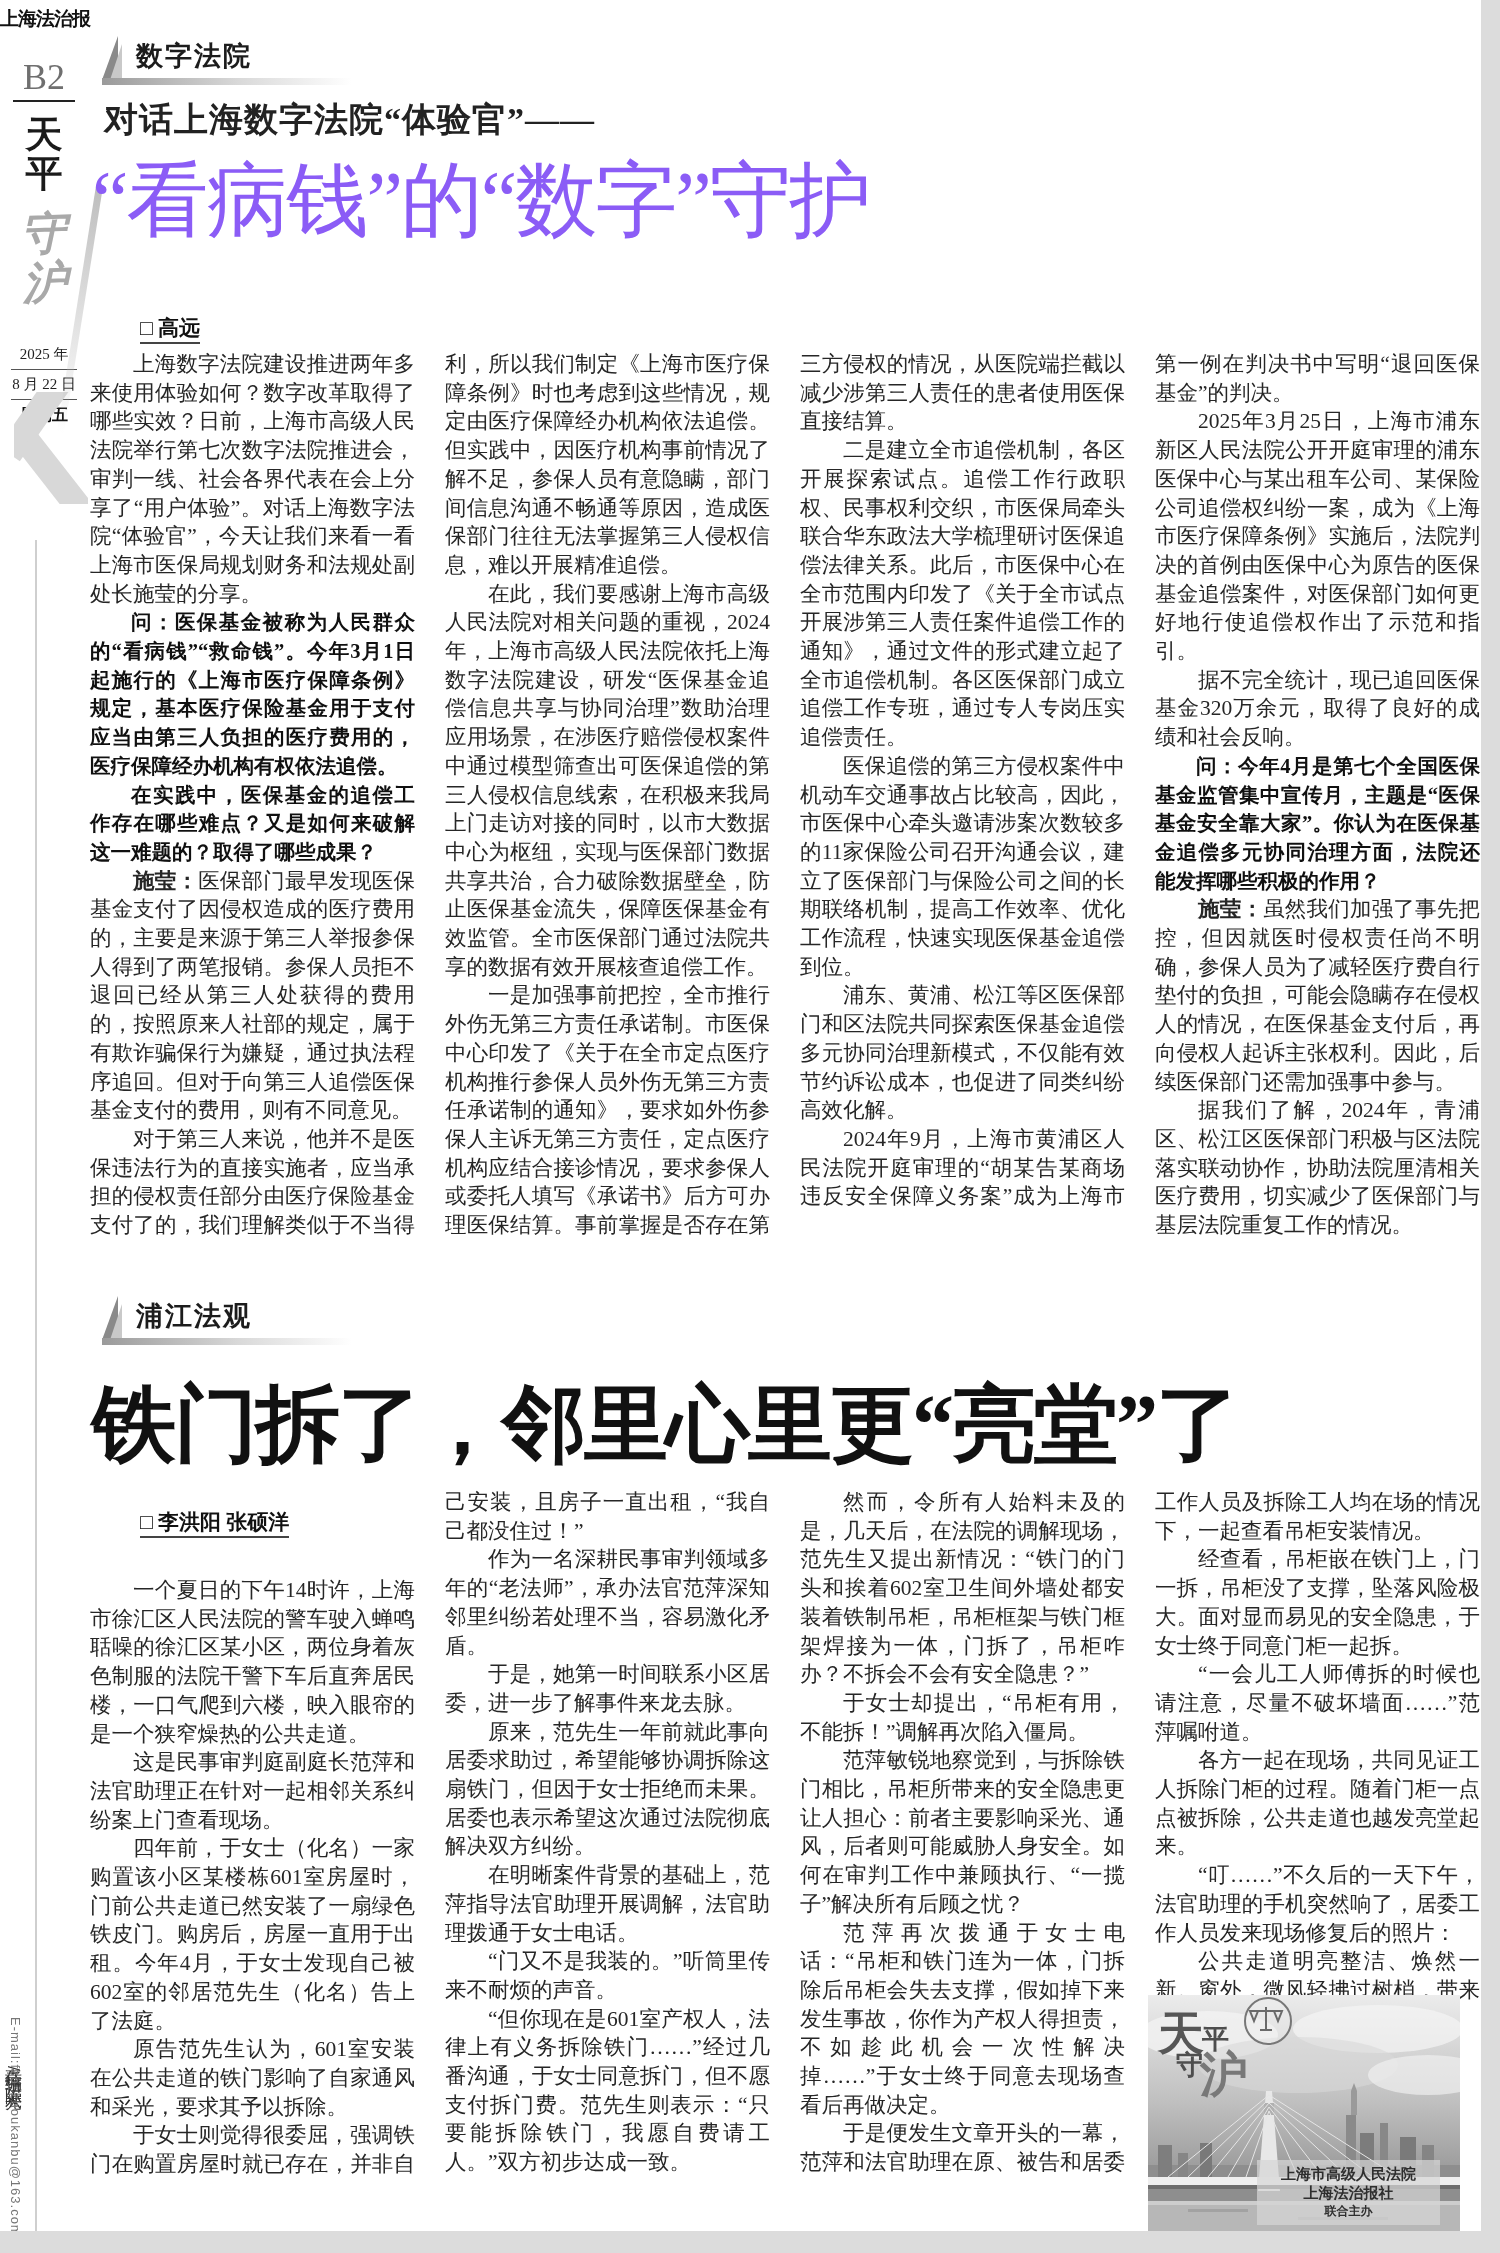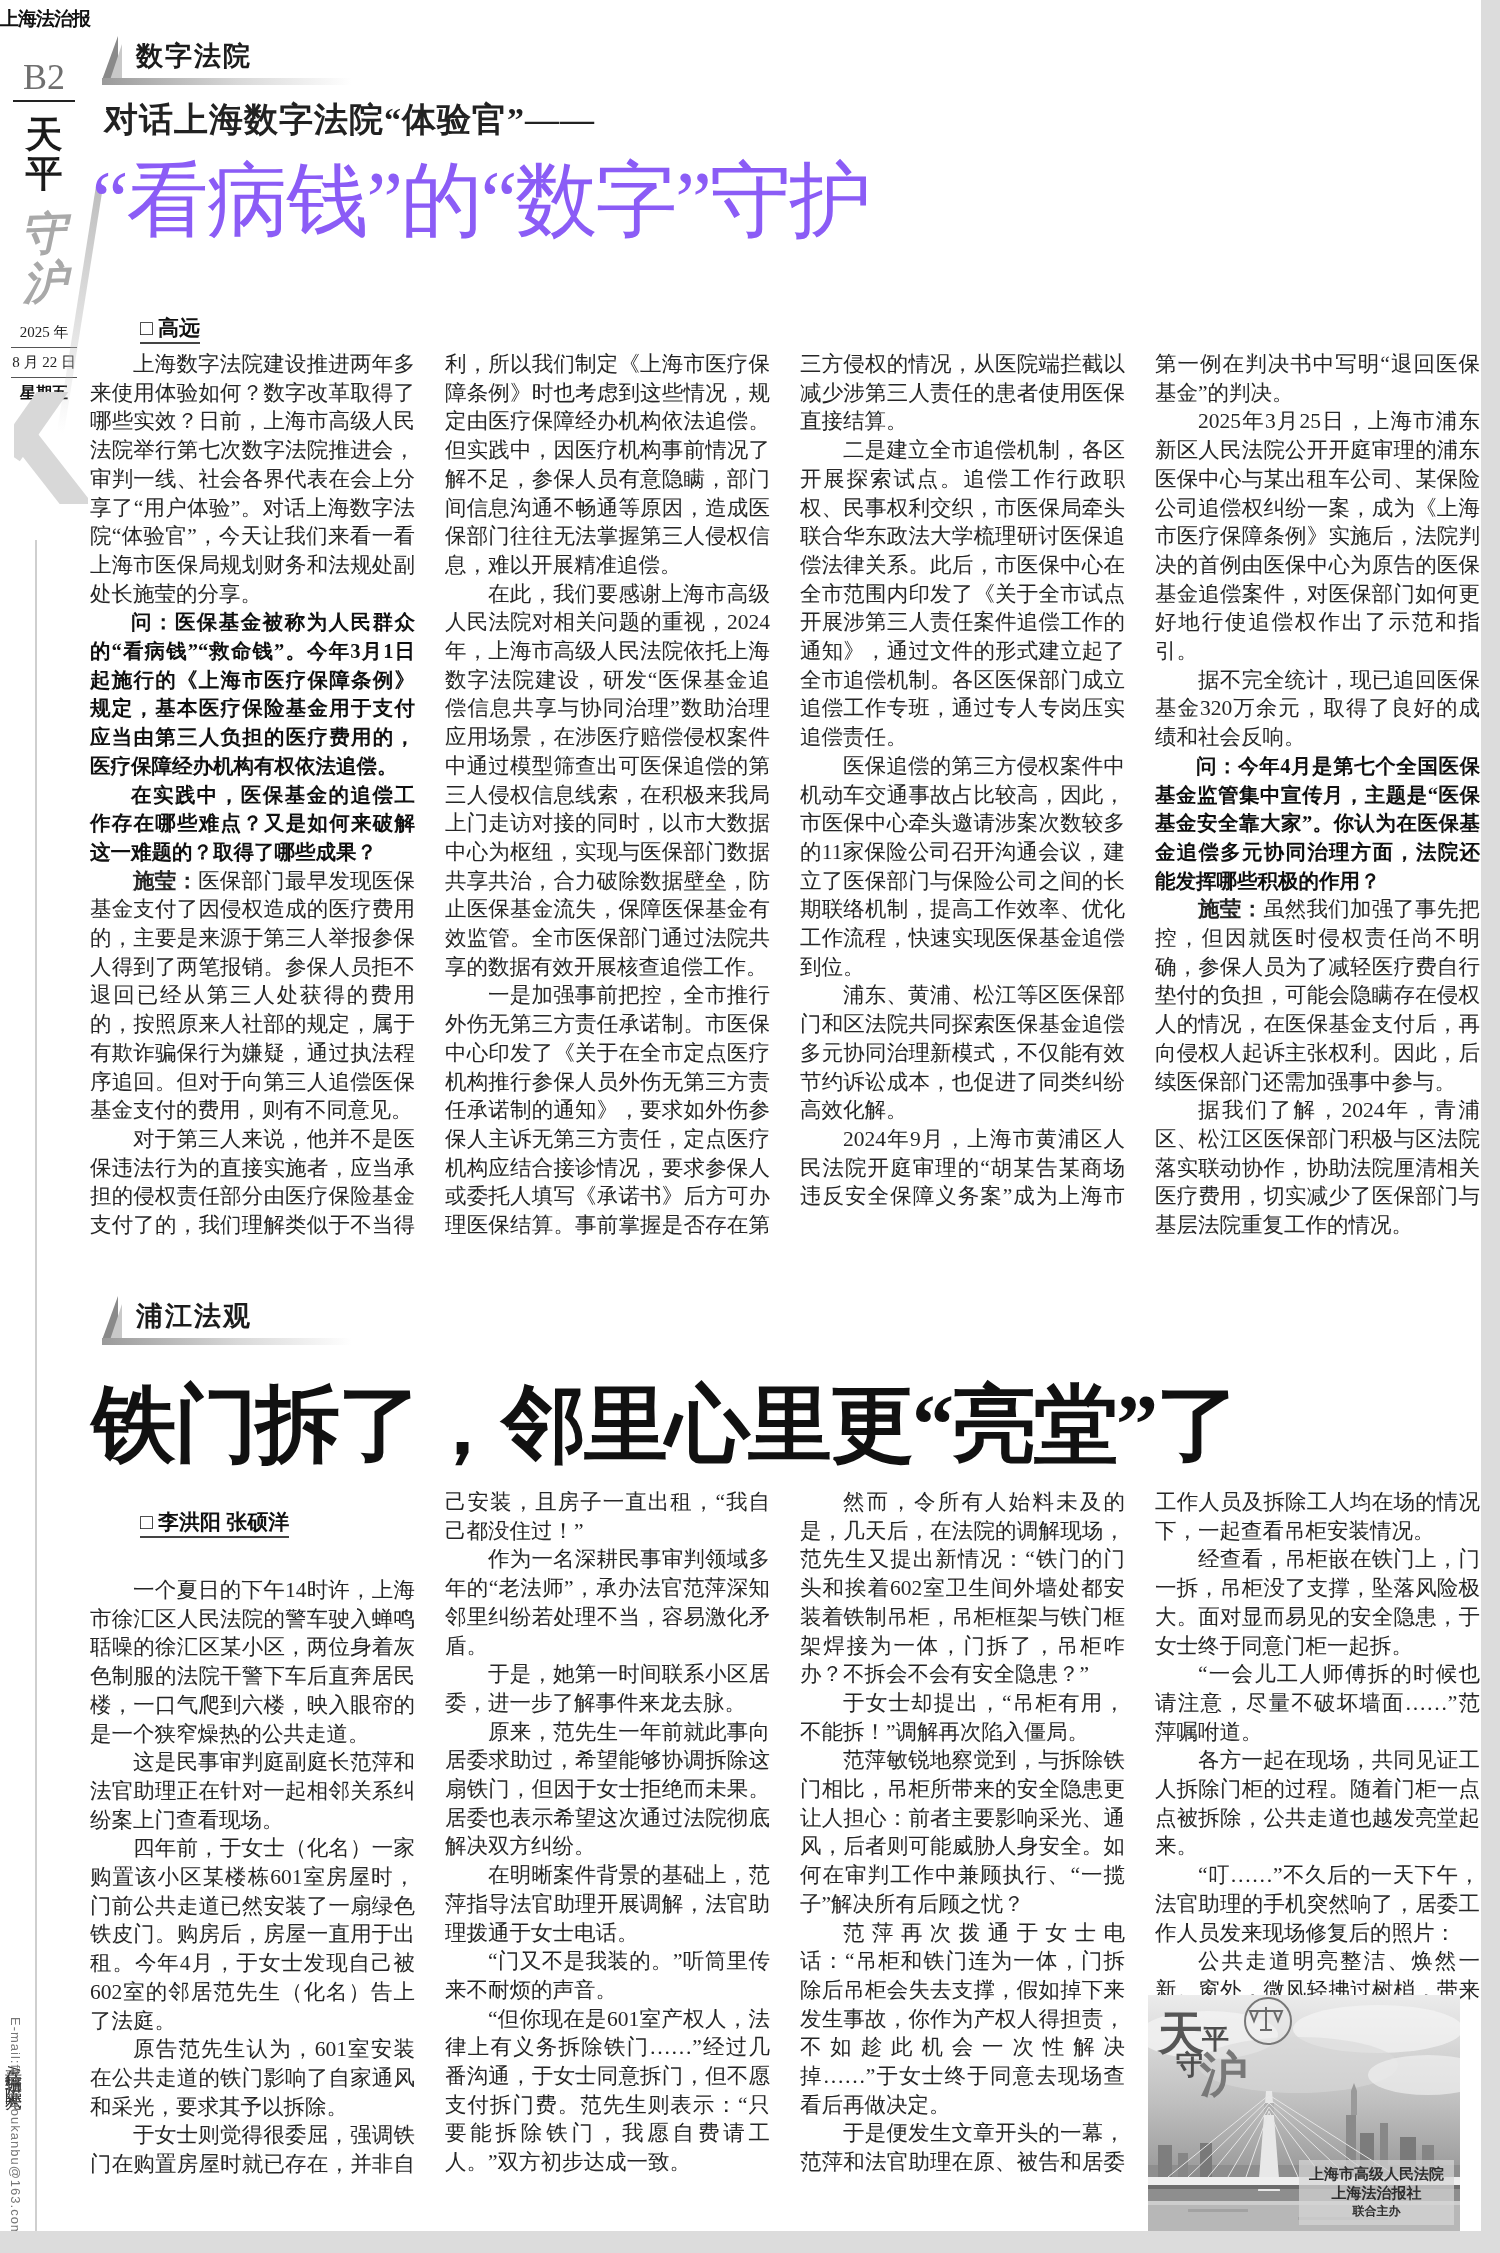--- a/index.html
+++ b/index.html
@@ -10,21 +10,21 @@
   .edge-bottom{position:absolute;left:0;bottom:0;width:100%;height:22px;background:#dcdcdc;}
   
   #mast{position:absolute;left:0;top:0;width:88px;height:2233px;text-align:center;}
   .mast-logo{margin-top:6px;font-size:19px;font-weight:bold;color:#111;
              letter-spacing:-1px;white-space:nowrap;}
   .mast-page{margin-top:24px;font-size:36px;color:#6f6f6f;font-family:"Liberation Serif",serif;}
   .mast-rule{width:62px;height:2px;background:#222;margin:2px auto 0;}
   .mast-sec1{margin-top:14px;font-size:37px;font-weight:bold;color:#1a1a1a;line-height:1.05;}
   .mast-sec2{margin-top:16px;font-size:45px;font-weight:bold;color:#a9a9a9;line-height:1.08;
              font-style:italic;transform:rotate(-2deg);}
-  .mast-date{margin-top:16px;font-size:15px;color:#222;}
+  .mast-date{margin-top:38px;font-size:15px;color:#222;}
   .mast-thinrule{width:66px;height:1px;background:#555;margin:5px auto;}
   .mast-week{font-size:16px;font-weight:bold;color:#111;}
   .mast-chevron{position:absolute;left:14px;top:392px;width:74px;height:112px;overflow:hidden;}
   .mast-chevron:before{content:"";position:absolute;left:8px;top:-20px;width:26px;height:90px;
       background:#d8d8d8;transform:rotate(35deg);}
   .mast-chevron:after{content:"";position:absolute;left:30px;top:40px;width:26px;height:95px;
       background:#d8d8d8;transform:rotate(-38deg);}
   .mast-vrule{position:absolute;left:35px;top:540px;width:2px;height:1692px;background:#cfcfcf;}
   .mast-editor{position:absolute;left:2px;top:1893px;writing-mode:vertical-rl;
       font-size:17px;color:#333;letter-spacing:3px;height:350px;
@@ -68,22 +68,22 @@
   #photo{position:absolute;left:1148px;top:1995px;width:312px;height:240px;overflow:hidden;
       background:linear-gradient(to bottom,#ececec 0%,#bfbfbf 45%,#9d9d9d 72%,#c4c4c4 100%);}
   #photo svg{position:absolute;left:0;top:0;}
   .ph-logo{position:absolute;left:10px;top:8px;width:120px;height:92px;color:#5c5c5c;}
   .ph-logo .c1{position:absolute;left:0;top:0;font-size:46px;font-weight:bold;color:#565656;}
   .ph-logo .c2{position:absolute;left:44px;top:18px;font-size:27px;font-weight:bold;color:#4e4e4e;}
   .ph-logo .c3{position:absolute;left:18px;top:44px;font-size:27px;font-weight:bold;color:#4e4e4e;}
   .ph-logo .c4{position:absolute;left:42px;top:40px;font-size:48px;font-weight:bold;color:#787878;}
   .ph-scale{position:absolute;left:96px;top:2px;width:44px;height:44px;border:2px solid #777;
       border-radius:50%;background:rgba(240,240,240,.35);}
-  .ph-caption{position:absolute;right:6px;bottom:10px;background:rgba(214,214,214,.72);
-      padding:4px 10px;text-align:center;font-family:"Liberation Sans",sans-serif;}
+  .ph-caption{position:absolute;right:20px;bottom:10px;background:rgba(214,214,214,.72);
+      padding:4px 24px;text-align:center;font-family:"Liberation Sans",sans-serif;}
   .ph-caption div{font-size:15px;font-weight:bold;color:#2e2e2e;line-height:19px;}
   .ph-caption div.small{font-size:12px;}
 </style>
 </head>
 <body>
 
 <div id="page">
 
   <div id="mast">
     <div class="mast-logo">上海法治报</div>

